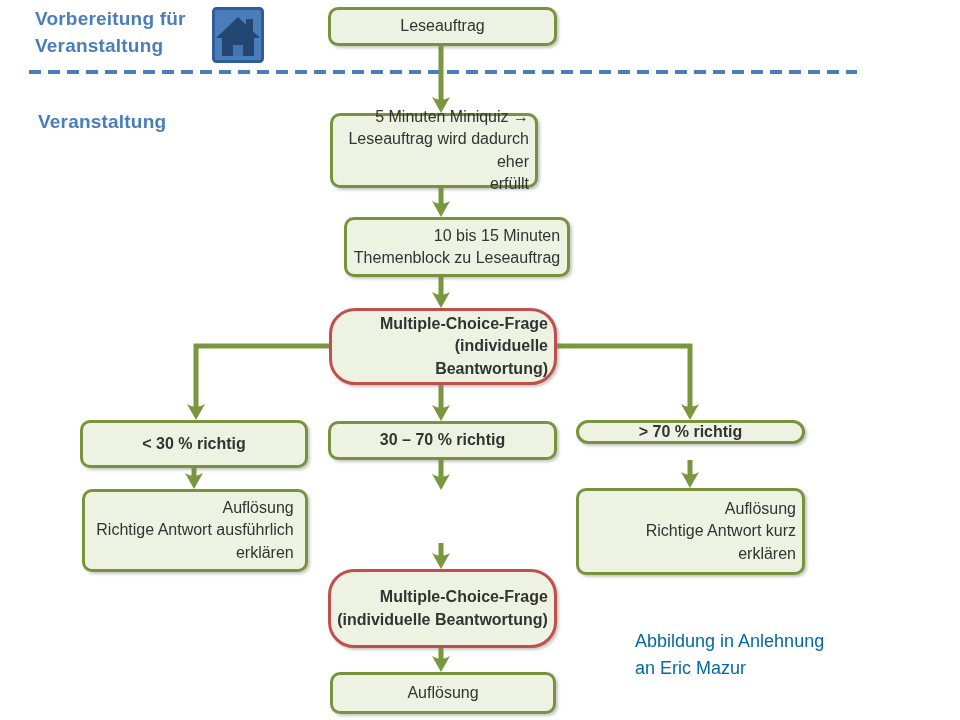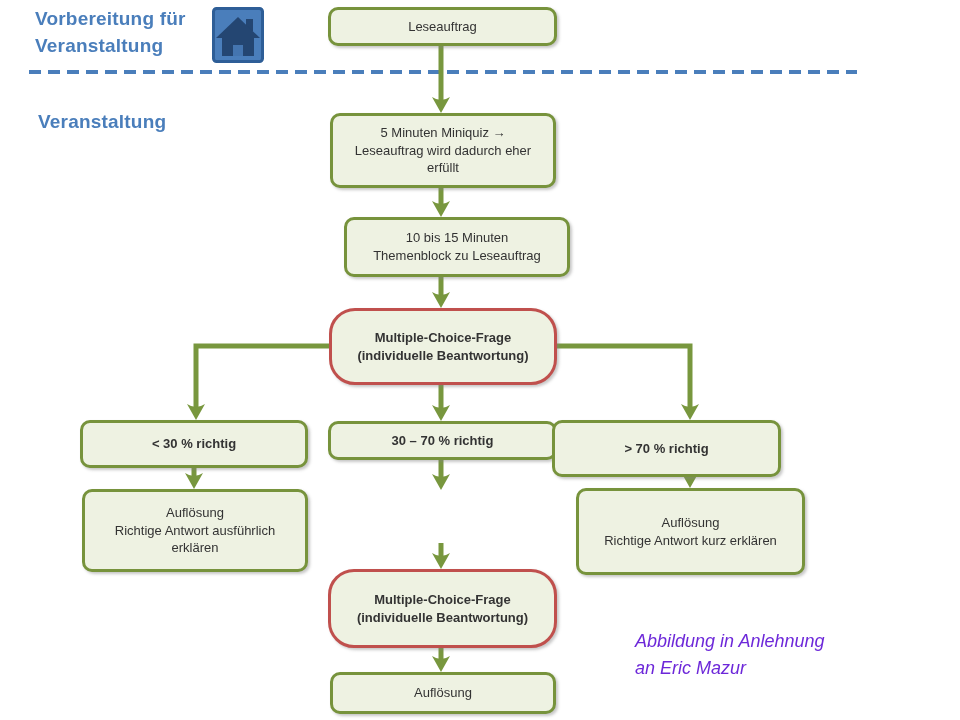--- a/index.html
+++ b/index.html
@@ -23,43 +23,43 @@
     font-size:19px;line-height:1.42;white-space:pre-line;letter-spacing:.2px;
   }
   #lbl-prep{left:35px;top:6px;}
   #lbl-event{left:38px;top:109px;}
 
   .home-btn{position:absolute;left:212px;top:7px;width:52px;height:56px;cursor:pointer;}
 
   .node{
     position:absolute;background:var(--fill);border:3px solid var(--green);
     border-radius:10px;display:flex;align-items:center;justify-content:center;
-    text-align:center;font-size:13px;line-height:1.38;color:var(--text);
+    text-align:right;font-size:16px;line-height:1.38;color:var(--text);
     white-space:pre-line;box-shadow:2px 2px 3px rgba(130,130,130,.45);
     box-sizing:border-box;padding:2px 6px;
   }
   .node.red{border-color:var(--red);border-radius:26px;}
   .node.bold{font-weight:bold;}
 
   #n-leseauftrag {left:328px;top:7px;  width:229px;height:39px;}
-  #n-miniquiz    {left:330px;top:113px;width:226px;height:75px;}
+  #n-miniquiz    {left:330px;top:113px;width:208px;height:75px;}
   #n-themenblock {left:344px;top:217px;width:226px;height:60px;}
   #n-mc1         {left:329px;top:308px;width:228px;height:77px;}
   #n-lt30        {left:80px; top:420px;width:228px;height:48px;}
   #n-3070        {left:328px;top:421px;width:229px;height:39px;}
-  #n-gt70        {left:552px;top:420px;width:229px;height:57px;}
+  #n-gt70        {left:576px;top:420px;width:229px;height:24px;border-radius:20px;}
   #n-left-low    {left:82px; top:489px;width:226px;height:83px;}
   #n-nachbarn    {left:329px;top:490px;width:228px;height:53px;}
   #n-right-low   {left:576px;top:488px;width:229px;height:87px;}
   #n-mc2         {left:328px;top:569px;width:229px;height:79px;}
   #n-final       {left:330px;top:672px;width:226px;height:42px;}
 
   .caption{
-    position:absolute;left:635px;top:628px;font-style:italic;
-    font-size:18px;line-height:1.5;color:#6d28d9;white-space:pre-line;
+    position:absolute;left:635px;top:628px;
+    font-size:18px;line-height:1.5;color:#0369a1;white-space:pre-line;
   }
 </style>
 </head>
 <body>
 
 <div class="stage">
 
   <svg class="overlay" viewBox="0 0 960 720" aria-hidden="true">
 
     <line x1="29" y1="72" x2="857" y2="72" stroke="#4a7ebb" stroke-width="4" stroke-dasharray="12 7"></line>

